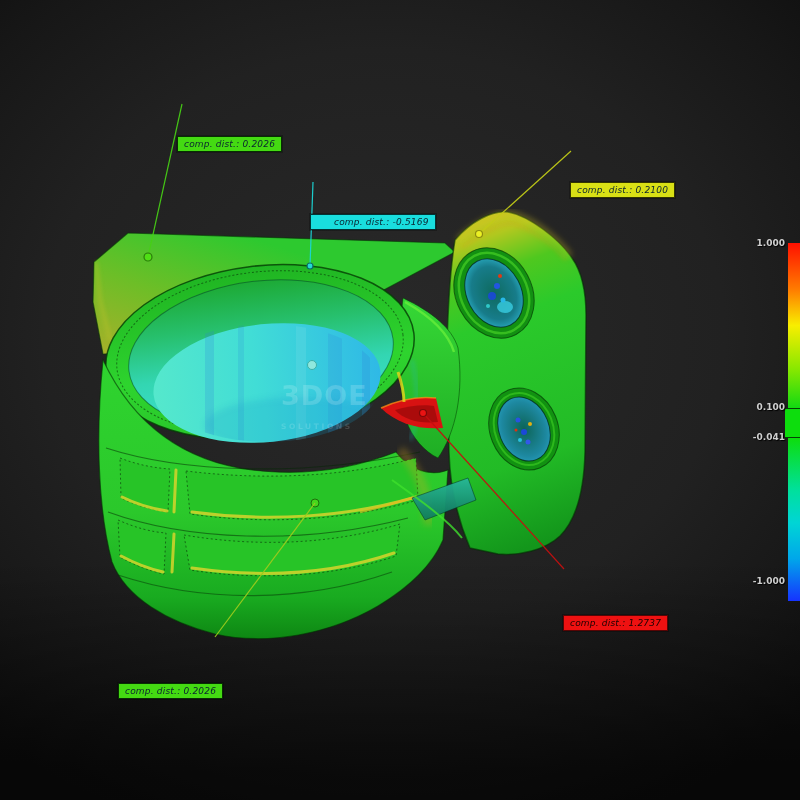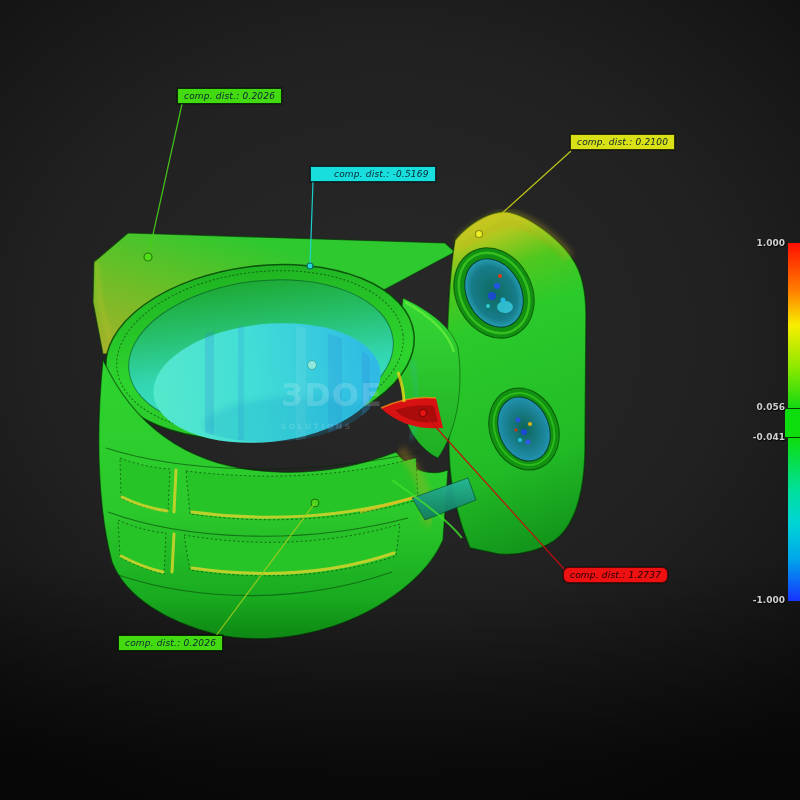--- a/index.html
+++ b/index.html
@@ -14,41 +14,42 @@
   
   .ann{
     position:absolute;
     font:italic 9px "DejaVu Sans",sans-serif;
     color:#0a2430;
     border:1px solid #020a02;
     padding:2px 6px;
     white-space:nowrap;
     letter-spacing:.2px;
     box-shadow:0 0 0 1px rgba(0,0,0,.25);
+    margin-top:48px;
   }
   .ann-green{background:#44da12;border-color:#072e02;}
   .ann-cyan{background:#19dede;border-color:#013535;padding-left:23px;}
   .ann-yellow{background:#d9e015;border-color:#333500;}
-  .ann-red{background:#ee1111;border-color:#570404;color:#1c0202;border-radius:6px;}
+  .ann-red{background:#ee1111;border-color:#570404;color:#1c0202;}
   
   .colorbar{position:absolute;left:788px;top:243px;width:12px;height:358px;}
   .cb-top{position:absolute;left:0;top:0;width:12px;height:165px;
     background:linear-gradient(180deg,#ff1000 0%,#ff7b00 28%,#f8ee00 50%,#8ae800 76%,#12d912 100%);}
   .cb-mid{position:absolute;left:-3px;top:165px;width:15px;height:30px;background:#0ddd0d;
     border-top:1px solid #064006;border-bottom:1px solid #064006;box-sizing:border-box;}
   .cb-bot{position:absolute;left:0;top:195px;width:12px;height:163px;
     background:linear-gradient(180deg,#0ddd0d 0%,#00e09c 32%,#00d5d5 52%,#00a7ea 74%,#1633ff 100%);}
   .cb-tick{
     position:absolute;right:15px;width:60px;text-align:right;
     font:600 9px "DejaVu Sans",sans-serif;color:#cfcfcf;
     text-shadow:1px 1px 1px #000;
   }
   
   .watermark{position:absolute;left:281px;top:383px;display:flex;align-items:flex-start;pointer-events:none;}
-  .wm-brand{font-weight:bold;font-size:32px;line-height:25px;letter-spacing:1px;color:rgba(255,255,255,.17);}
+  .wm-brand{font-weight:bold;font-size:27px;line-height:25px;letter-spacing:1px;color:rgba(255,255,255,.17);}
   .wm-sub{font-weight:bold;font-size:7.5px;letter-spacing:2.6px;color:rgba(255,255,255,.15);margin-top:14px;}
   .wm-cjk{font-weight:bold;font-size:29px;line-height:31px;letter-spacing:7px;color:rgba(255,255,255,.15);margin-left:14px;}
 </style>
 </head>
 <body>
 
 <div class="stage">
 
   <svg width="800" height="800" viewBox="0 0 800 800">
     <defs>
@@ -234,17 +235,17 @@
   <div class="ann ann-yellow" style="left:570px;top:134px;">comp. dist.: 0.2100</div>
   <div class="ann ann-red" style="left:563px;top:567px;">comp. dist.: 1.2737</div>
   <div class="ann ann-green" style="left:118px;top:635px;">comp. dist.: 0.2026</div>
 
   <div class="colorbar">
     <div class="cb-top"></div>
     <div class="cb-mid"></div>
     <div class="cb-bot"></div>
   </div>
   <span class="cb-tick" style="top:238px;">1.000</span>
-  <span class="cb-tick" style="top:402px;">0.056</span>
+  <span class="cb-tick" style="top:402px;">0.100</span>
   <span class="cb-tick" style="top:432px;">-0.041</span>
-  <span class="cb-tick" style="top:595px;">-1.000</span>
+  <span class="cb-tick" style="top:576px;">-1.000</span>
 
 </div>
 
 </body></html>

